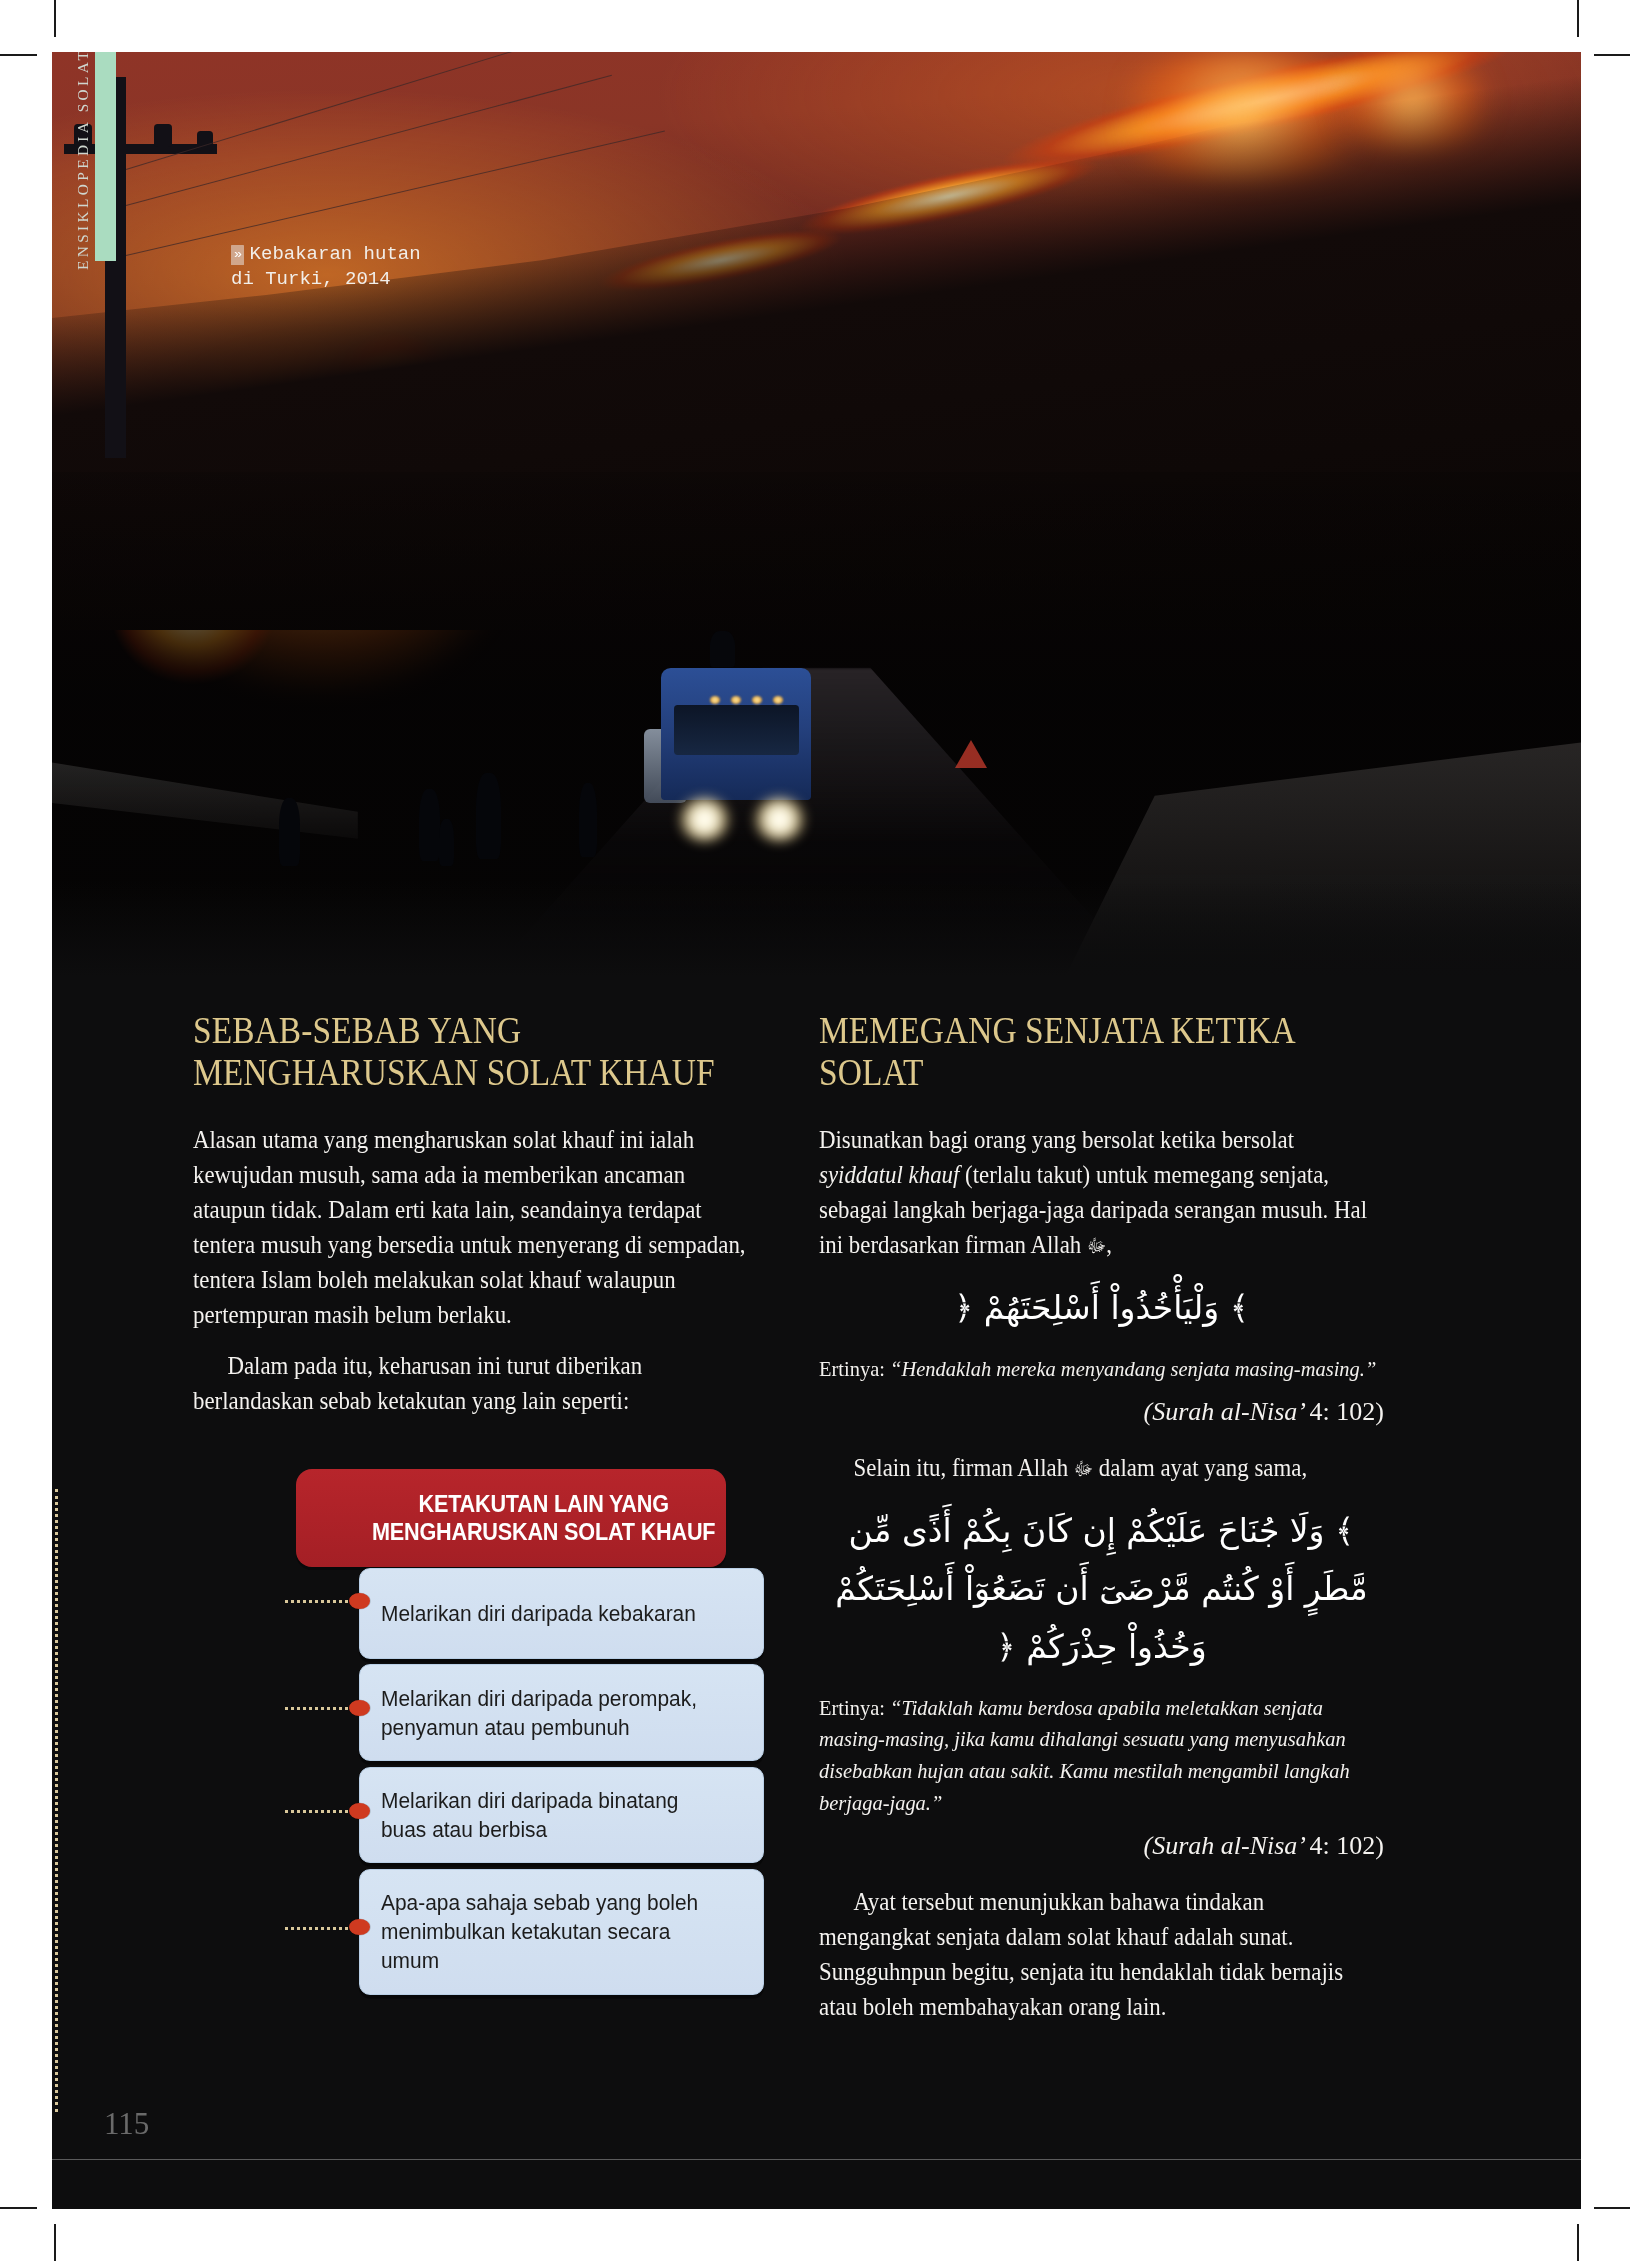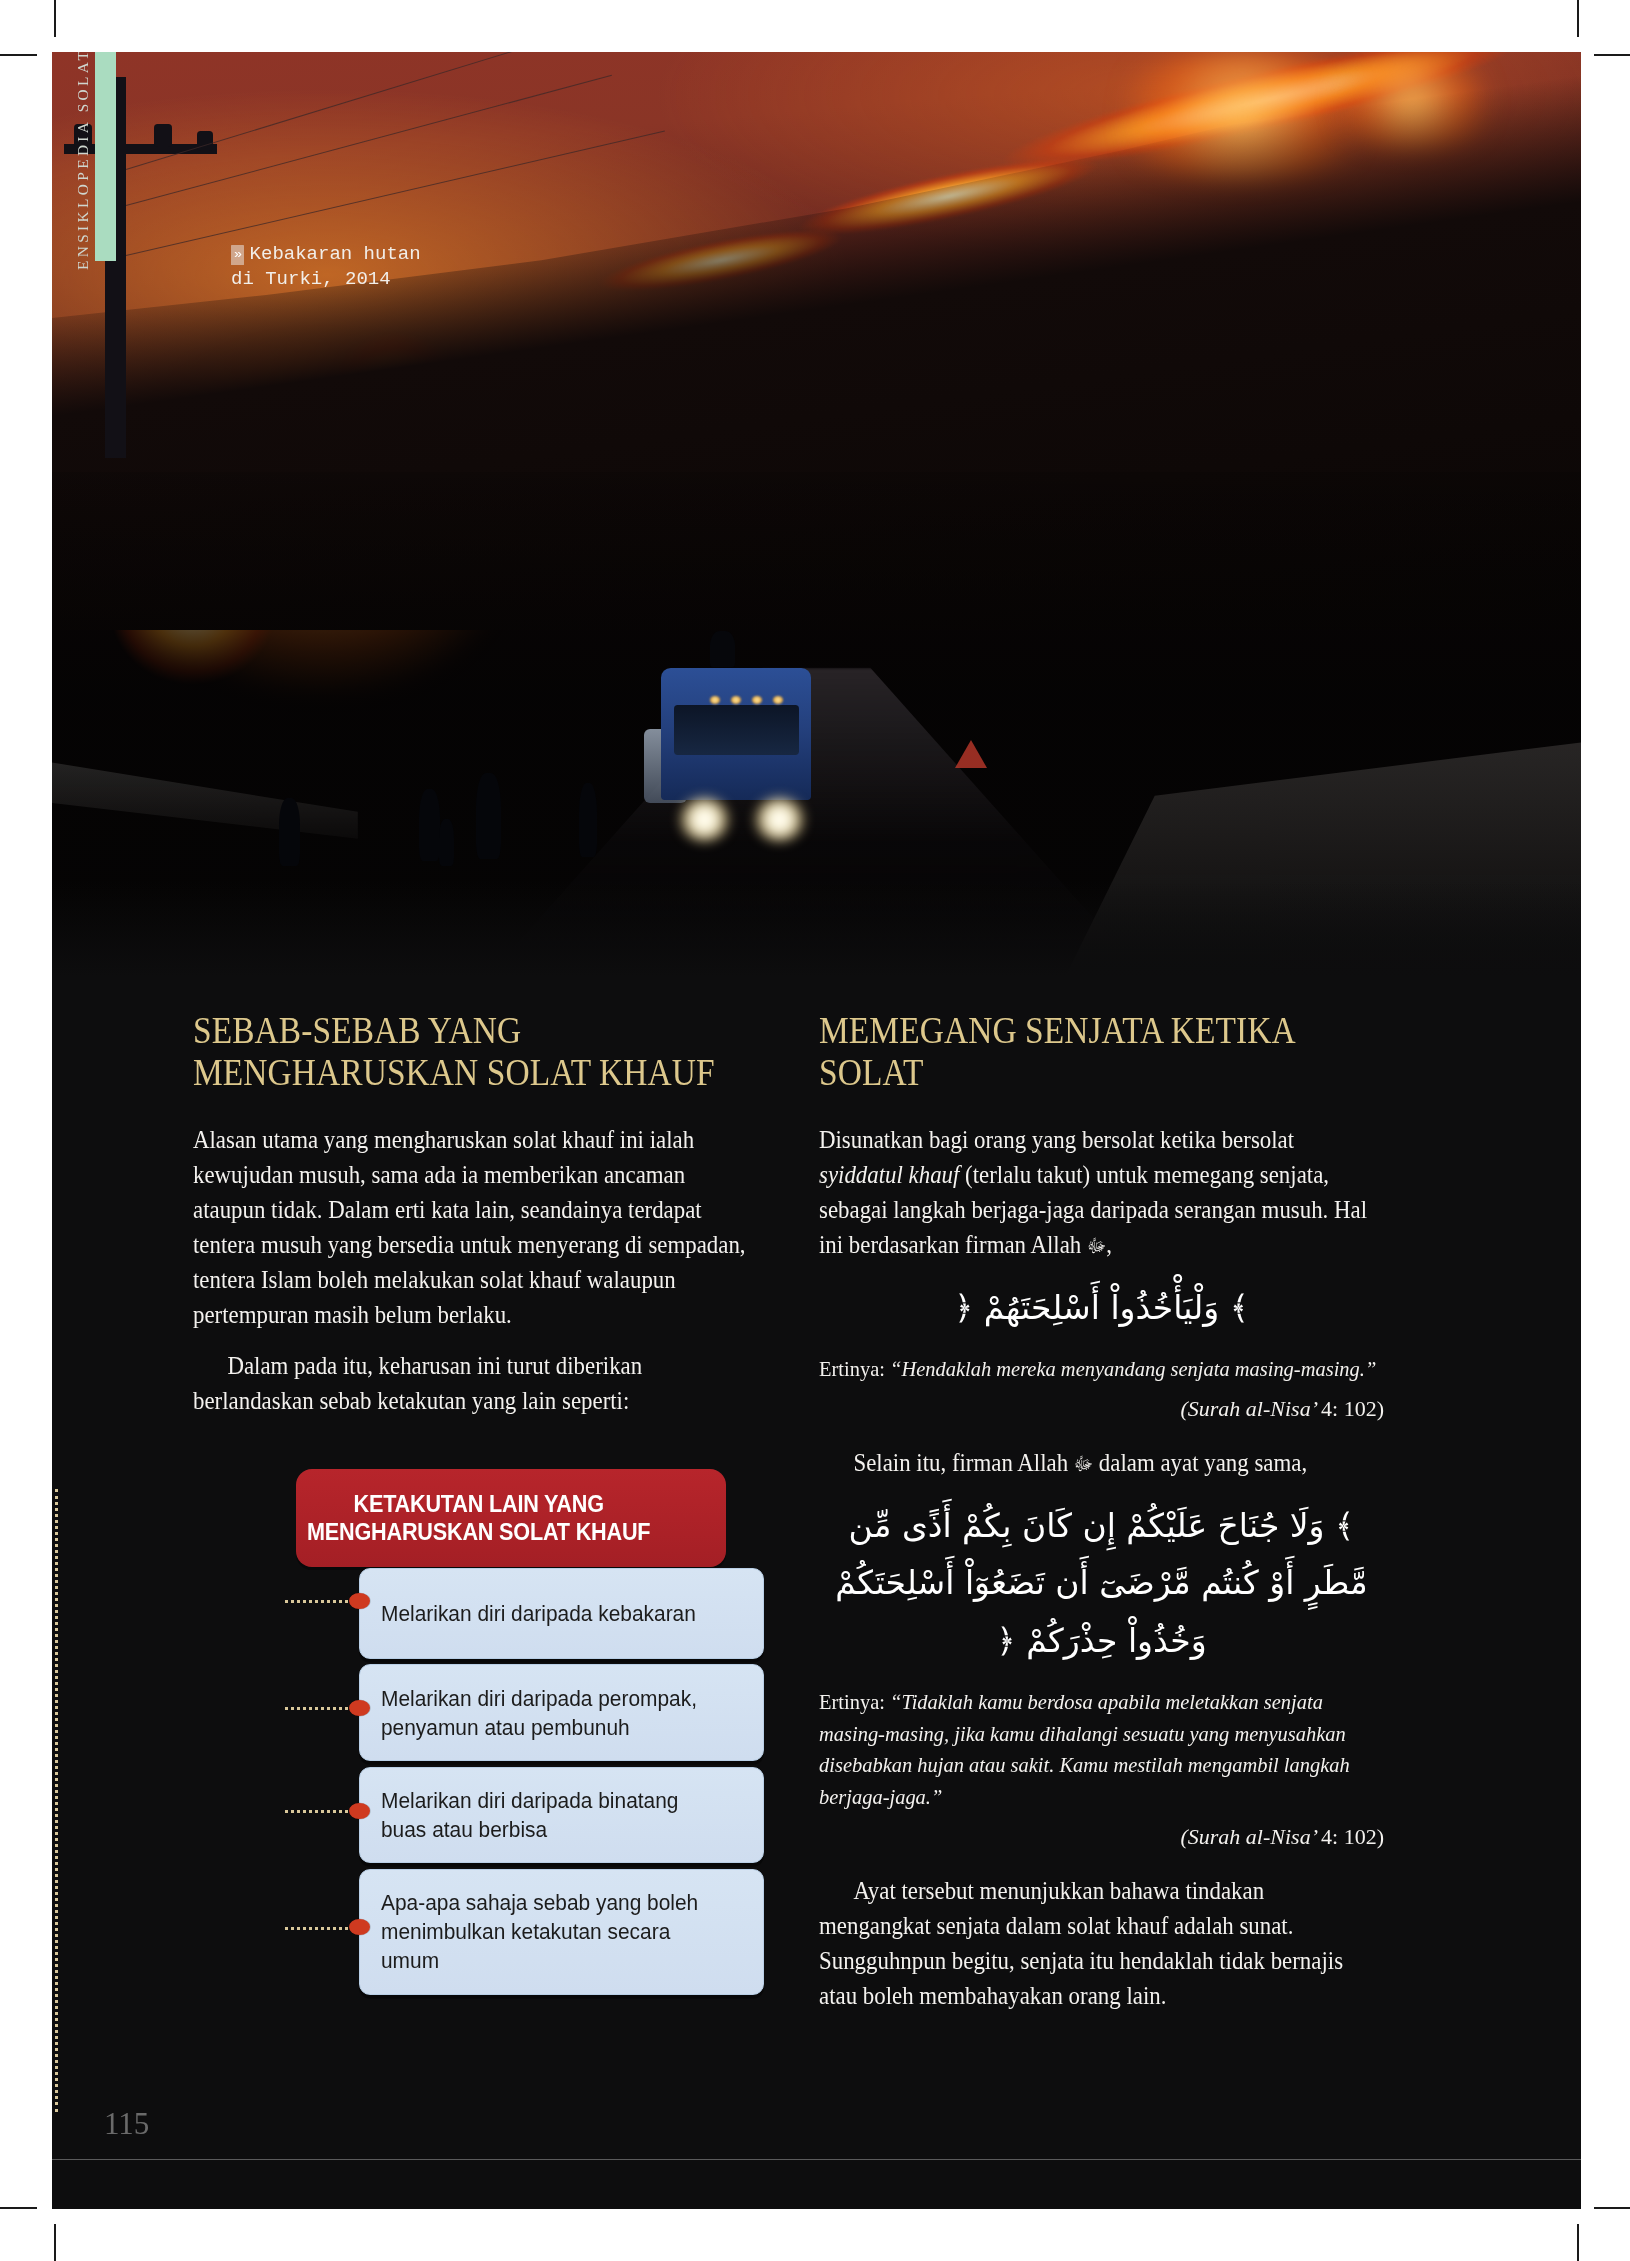--- a/index.html
+++ b/index.html
@@ -88,30 +88,30 @@
           transform:scaleX(.88);transform-origin:left center;width:113%;}
   p.body{color:#f4f2ef;font-size:24.6px;line-height:1.42;margin:0 0 16px 0;
          font-family:"Liberation Serif",serif;transform:scaleX(.93);transform-origin:left center;width:107%;}
   p.body.ind{text-indent:37px;}
   p.body em{font-style:italic;}
   .arabic{color:#ffffff;font-size:33px;line-height:1.75;text-align:center;direction:rtl;
           font-family:"DejaVu Sans",sans-serif;margin:8.6px 0 16px 0;}
   p.ert{color:#f4f2ef;font-size:22px;line-height:1.44;margin:0 0 9.8px 0;
          font-family:"Liberation Serif",serif;transform:scaleX(.93);transform-origin:left center;width:107%;}
   p.ert em{font-style:italic;}
-  p.src{color:#f4f2ef;font-size:22px;line-height:1.4;margin:8px 0 21px 0;text-align:right;
+  p.src{color:#f4f2ef;font-size:26px;line-height:1.4;margin:8px 0 21px 0;text-align:right;
         font-family:"Liberation Serif",serif;font-style:italic;}
   p.src span.num{font-style:normal;}
   .allah{font-family:"DejaVu Sans",sans-serif;font-size:18.4px;vertical-align:1.2px;}
 
   
   #redbox{position:absolute;left:244px;top:1417px;width:430px;height:98px;
           background:linear-gradient(180deg,#b7252b 0%,#a41f25 100%);
           border-radius:16px;box-shadow:0 3.1px 0 rgba(0,0,0,.35);
-          display:flex;align-items:center;justify-content:flex-start;}
+          display:flex;align-items:center;justify-content:flex-end;}
   #redbox .t{color:#ffffff;font-family:"Liberation Sans",sans-serif;font-weight:bold;
              font-size:23px;line-height:1.22;text-align:center;letter-spacing:-0.2px;
              transform:scaleX(.94);}
 
   
   #flow{position:absolute;left:233px;top:1516px;width:479px;}
   .fitem{position:relative;margin-bottom:5.5px;}
   .fbox{margin-left:74px;background:linear-gradient(180deg,#d6e4f3 0%,#cfddef 100%);
         border:1.8px solid #b9cfe6;border-radius:11px;
         box-shadow:0 3.7px 0 rgba(0,0,0,.40);

